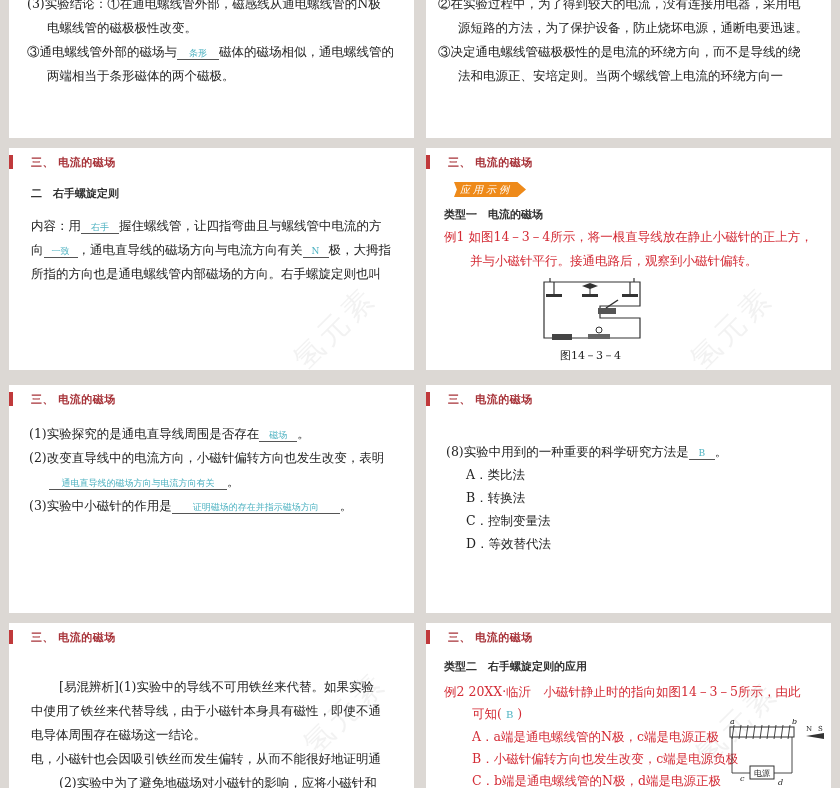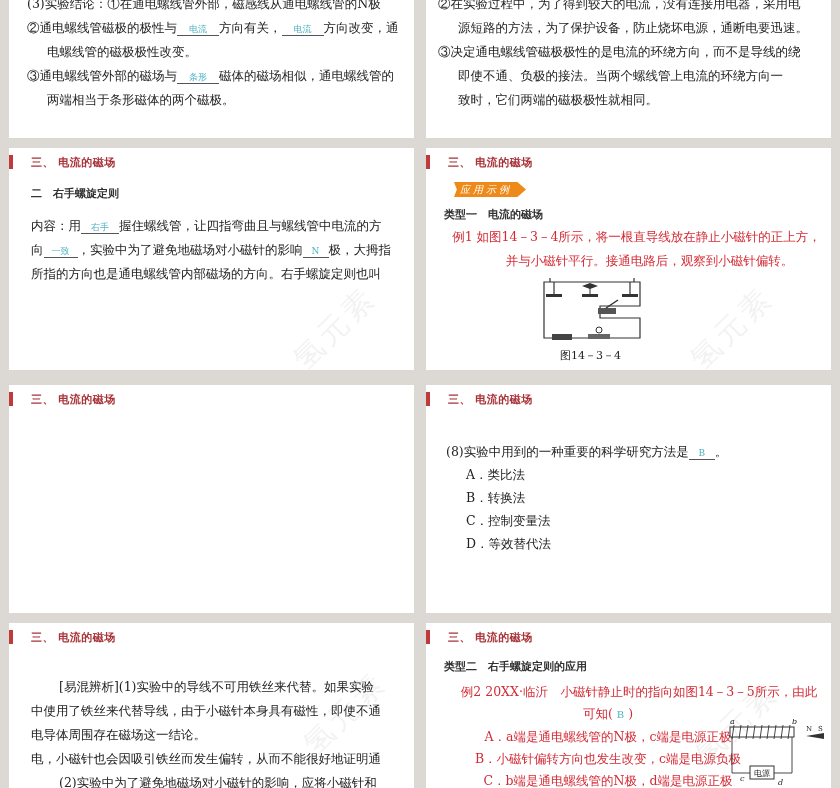--- a/index.html
+++ b/index.html
@@ -22,21 +22,21 @@
   .s8 { left:426px; top:623px; width:405px; height:175px; }
 
   .hdr { position:absolute; left:0; top:7px; height:14px; display:flex; }
   .hdr .bar { width:4px; height:14px; background:#c0393b; margin-right:18px; }
   .hdr .t { font-family:"DejaVu Sans", sans-serif; font-size:11px; font-weight:bold; color:#a8343a; letter-spacing:0.5px; }
 
   .txt { position:absolute; font-size:12.5px; color:#222; line-height:24px; }
   .txt p { margin:0; }
   .ind { padding-left:20px; }
   .blank { display:inline-block; border-bottom:1px solid #555; text-align:center; color:#4fb3c2; font-size:9px; line-height:12px; vertical-align:baseline; }
-  .red { color:#d42b35;text-align:center; }
+  .red { color:#d42b35; }
   .sub { font-family:"DejaVu Sans", sans-serif; font-size:11px; font-weight:bold; color:#333; position:absolute; }
   .ans { color:#4fb3c2; font-size:10px; }
 
   .tag {
     position:absolute; left:28px; top:34px; height:15px; width:72px;
     background:#ee8a1a; color:#fff; font-size:10px; font-style:italic; letter-spacing:3px;
     display:flex; align-items:center; padding-left:6px; box-sizing:border-box;
     clip-path:polygon(0 0, 88% 0, 100% 50%, 88% 100%, 0 100%, 4% 50%);
   }
   .watermark {
@@ -44,46 +44,44 @@
     font-family:"DejaVu Sans", sans-serif; letter-spacing:4px; pointer-events:none;
   }
   .fig-cap { position:absolute; font-size:11px; color:#222;text-align:right; }
 </style>
 </head>
 <body>
 
 <div class="slide s1">
   <div class="txt" style="left:18px; top:2px; width:390px;">
     <p>(3)实验结论：①在通电螺线管外部，磁感线从通电螺线管的N极</p>
-    <p><span>②通电螺线管磁极的极性与</span><span class="blank" style="width:42px">电流</span><span>方向有关，</span><span class="blank" style="width:42px">电流</span><span>方向改变，通</span></p>
     <p class="ind">电螺线管的磁极极性改变。</p>
     <p><span>③通电螺线管外部的磁场与</span><span class="blank" style="width:42px">条形</span><span>磁体的磁场相似，通电螺线管的</span></p>
     <p class="ind">两端相当于条形磁体的两个磁极。</p>
   </div>
 </div>
 
 <div class="slide s2">
   <div class="txt" style="left:12px; top:2px; width:390px;">
     <p>②在实验过程中，为了得到较大的电流，没有连接用电器，采用电</p>
     <p class="ind">源短路的方法，为了保护设备，防止烧坏电源，通断电要迅速。</p>
     <p>③决定通电螺线管磁极极性的是电流的环绕方向，而不是导线的绕</p>
-    <p class="ind">即使不通、负极的接法。当两个螺线管上电流的环绕方向一</p>
-    <p class="ind">致时，它们两端的磁极极性就相同。</p>
+    <p class="ind">法和电源正、安培定则。当两个螺线管上电流的环绕方向一</p>
   </div>
 </div>
 
 <div class="slide s3">
   <div class="hdr">
     <div class="bar"></div>
     <span class="t">三、 电流的磁场</span>
   </div>
   <div class="sub" style="left:22px; top:38px;">二　右手螺旋定则</div>
   <div class="txt" style="left:22px; top:66px; width:380px;">
     <p><span>内容：用</span><span class="blank" style="width:38px">右手</span><span>握住螺线管，让四指弯曲且与螺线管中电流的方</span></p>
-    <p><span>向</span><span class="blank" style="width:34px">一致</span><span>，实验中为了避免地磁场对小磁针的影响</span><span class="blank" style="width:26px">N</span><span>极，大拇指</span></p>
+    <p><span>向</span><span class="blank" style="width:34px">一致</span><span>，通电直导线的磁场方向与电流方向有关</span><span class="blank" style="width:26px">N</span><span>极，大拇指</span></p>
     <p>所指的方向也是通电螺线管内部磁场的方向。右手螺旋定则也叫</p>
   </div>
   <div class="watermark" style="left:275px; top:160px;">氢元素</div>
 </div>
 
 <div class="slide s4">
   <div class="hdr">
     <div class="bar"></div>
     <span class="t">三、 电流的磁场</span>
   </div>
@@ -113,20 +111,26 @@
     <circle cx="59" cy="54" r="3" fill="none" stroke="#333"></circle>
   </svg>
   <div class="fig-cap" style="left:134px; top:200px;">图14－3－4</div>
   <div class="watermark" style="left:255px; top:160px;">氢元素</div>
 </div>
 
 <div class="slide s5">
   <div class="hdr">
     <div class="bar"></div>
     <span class="t">三、 电流的磁场</span>
+  </div>
+  <div class="txt" style="left:20px; top:37px; width:385px;">
+    <p><span>(1)实验探究的是通电直导线周围是否存在</span><span class="blank" style="width:38px">磁场</span><span>。</span></p>
+    <p>(2)改变直导线中的电流方向，小磁针偏转方向也发生改变，表明</p>
+    <p style="padding-left:20px"><span class="blank" style="width:178px">通电直导线的磁场方向与电流方向有关</span><span>。</span></p>
+    <p><span>(3)实验中小磁针的作用是</span><span class="blank" style="width:168px">证明磁场的存在并指示磁场方向</span><span>。</span></p>
   </div>
 </div>
 
 <div class="slide s6">
   <div class="hdr">
     <div class="bar"></div>
     <span class="t">三、 电流的磁场</span>
   </div>
   <div class="txt" style="left:20px; top:55px; width:385px; line-height:23px;">
     <p><span>(8)实验中用到的一种重要的科学研究方法是</span><span class="blank" style="width:26px">B</span><span>。</span></p>

